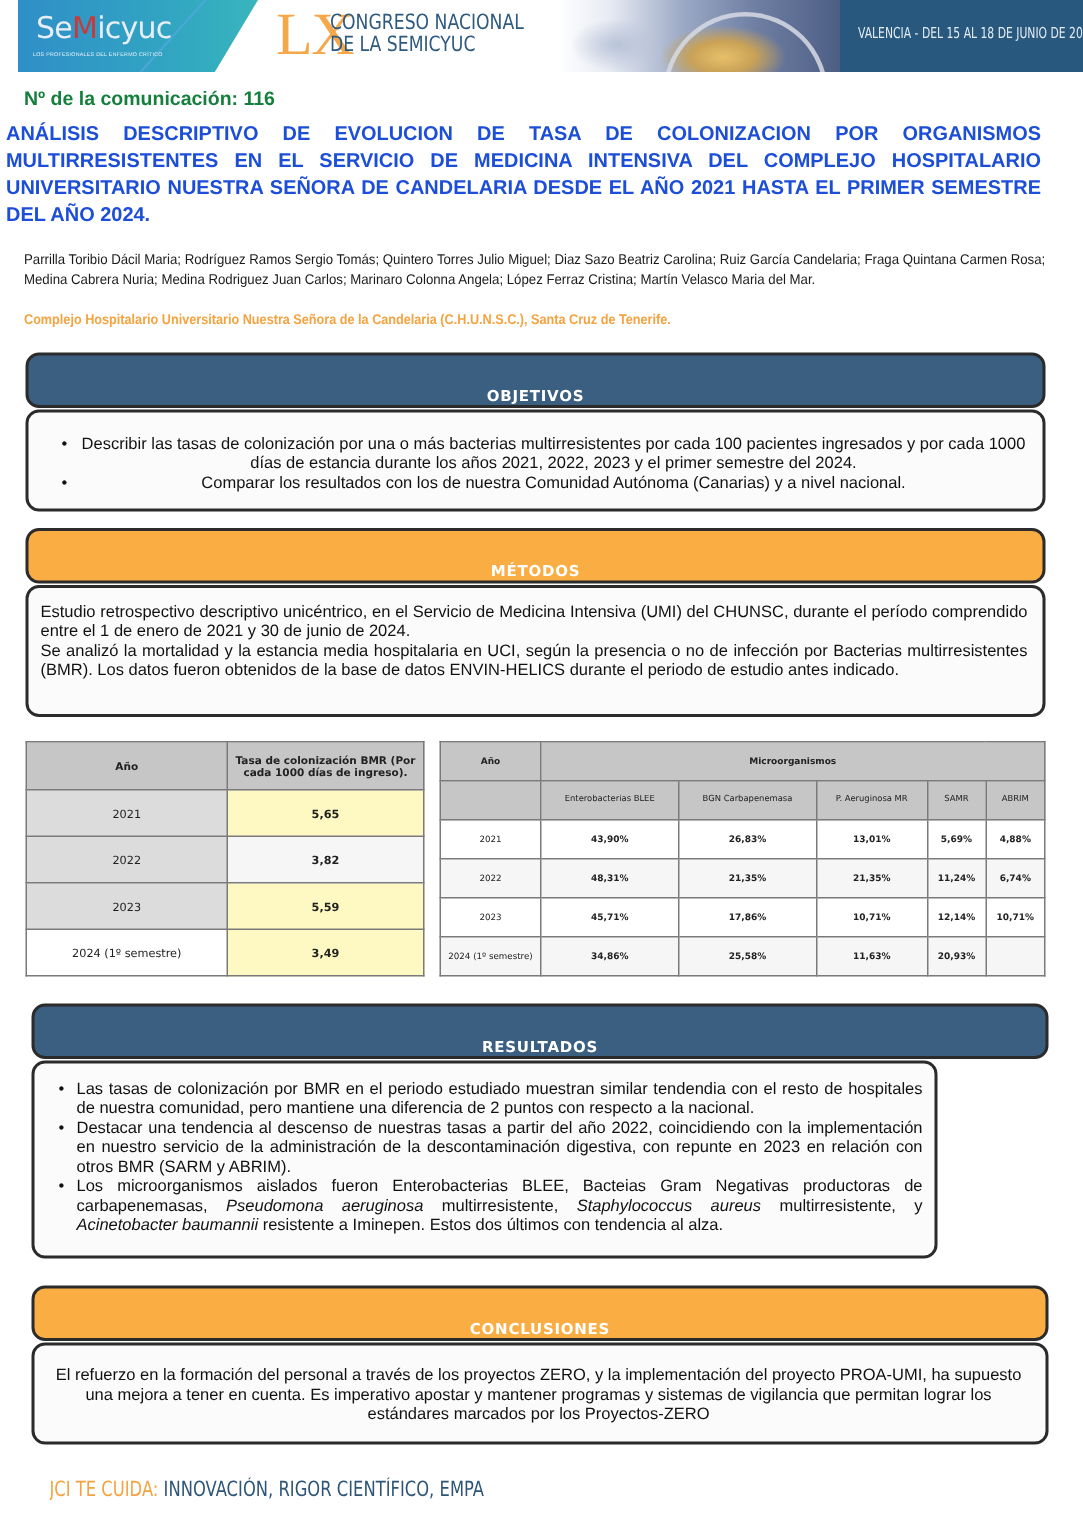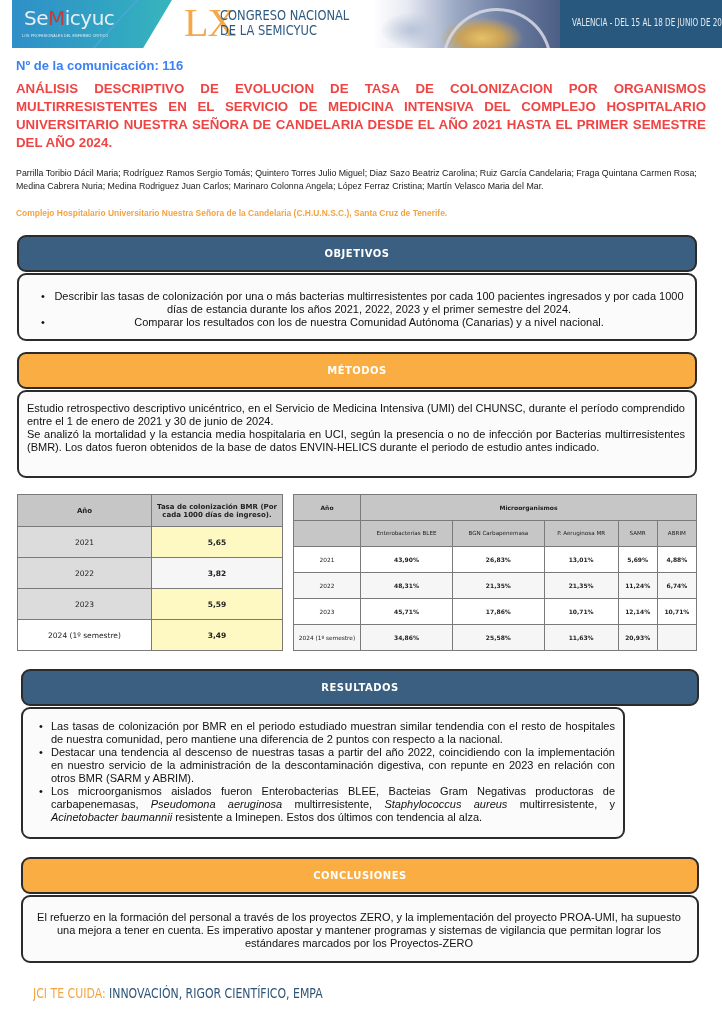--- a/index.html
+++ b/index.html
@@ -19,27 +19,27 @@
   .banner-photo { position: absolute; left: 360px; top: 0; width: 188px; height: 48px;
     background:
       radial-gradient(ellipse 60px 30px at 110px 38px, #e8c06a 0%, #c9a257 35%, rgba(80,100,140,0.0) 70%),
       radial-gradient(ellipse 40px 22px at 40px 30px, #b9c4d8 0%, rgba(180,190,210,0) 80%),
       linear-gradient(90deg, #ffffff 0%, #e8ebf3 18%, #9aa8c4 45%, #6f7fa3 70%, #4d5e85 100%); }
   .banner-dome { position: absolute; left: 430px; top: 8px; width: 110px; height: 80px; border-radius: 55px 55px 0 0; border: 3px solid #d8dbe6; border-bottom: none; opacity: 0.85; }
   .banner-right { position: absolute; left: 548px; top: 0; width: 174px; height: 48px; background: #28587e; }
   .banner-date { position: absolute; left: 560px; top: 17px; font-family: "DejaVu Sans", sans-serif; font-size: 10px; color: #e4ecf3; transform: scaleX(0.72); transform-origin: left top; white-space: nowrap; }
 
   
-  .comm-no { position: absolute; left: 16px; top: 58px; font-size: 13px; font-weight: bold; color: #3b82f6; }
-  .main-title { position: absolute; left: 16px; top: 80px; width: 690px; font-size: 13.3px; line-height: 18px; font-weight: bold; color: #ef4444; text-align: justify; text-align-last: left; }
+  .comm-no { position: absolute; left: 16px; top: 58px; font-size: 13px; font-weight: bold; color: #15803d; }
+  .main-title { position: absolute; left: 4px; top: 80px; width: 690px; font-size: 13.3px; line-height: 18px; font-weight: bold; color: #1d4ed8; text-align: justify; text-align-last: left; }
   .authors { position: absolute; left: 16px; top: 166px; width: 690px; font-size: 9.4px; line-height: 13px; color: #1a1a1a; transform: scaleX(0.94); transform-origin: left top; width: 734px; }
   .affil { position: absolute; left: 16px; top: 207px; font-size: 9.4px; color: #f4a340; font-weight: bold; transform: scaleX(0.9); transform-origin: left top; white-space: nowrap; }
 
   
-  .sec-header { position: absolute; border: 2px solid #2b2b2b; border-radius: 9px; display: flex; align-items: center; justify-content: center; font-family: "DejaVu Sans", sans-serif; font-weight: bold; font-size: 10px; letter-spacing: 0.5px; color: #ffffff; }
+  .sec-header { position: absolute; border: 2px solid #2b2b2b; border-radius: 9px; display: flex; align-items: flex-end; justify-content: center; font-family: "DejaVu Sans", sans-serif; font-weight: bold; font-size: 10px; letter-spacing: 0.5px; color: #ffffff; }
   .sec-header.blue { background: #3a5f80; }
   .sec-header.orange { background: #f9ad42; }
   .sec-body { position: absolute; border: 2px solid #2b2b2b; border-radius: 9px; background: #fbfbfb; font-size: 11px; line-height: 13px; color: #111; text-align: center; }
   .sec-body ul { list-style: none; }
   .sec-body li { position: relative; padding-left: 14px; }
   .sec-body li::before { content: "•"; position: absolute; left: 2px; top: 0; font-size: 11px; }
   .justify { text-align: justify; }
 
   
   table { border-collapse: collapse; position: absolute; font-family: "DejaVu Sans", sans-serif; }

